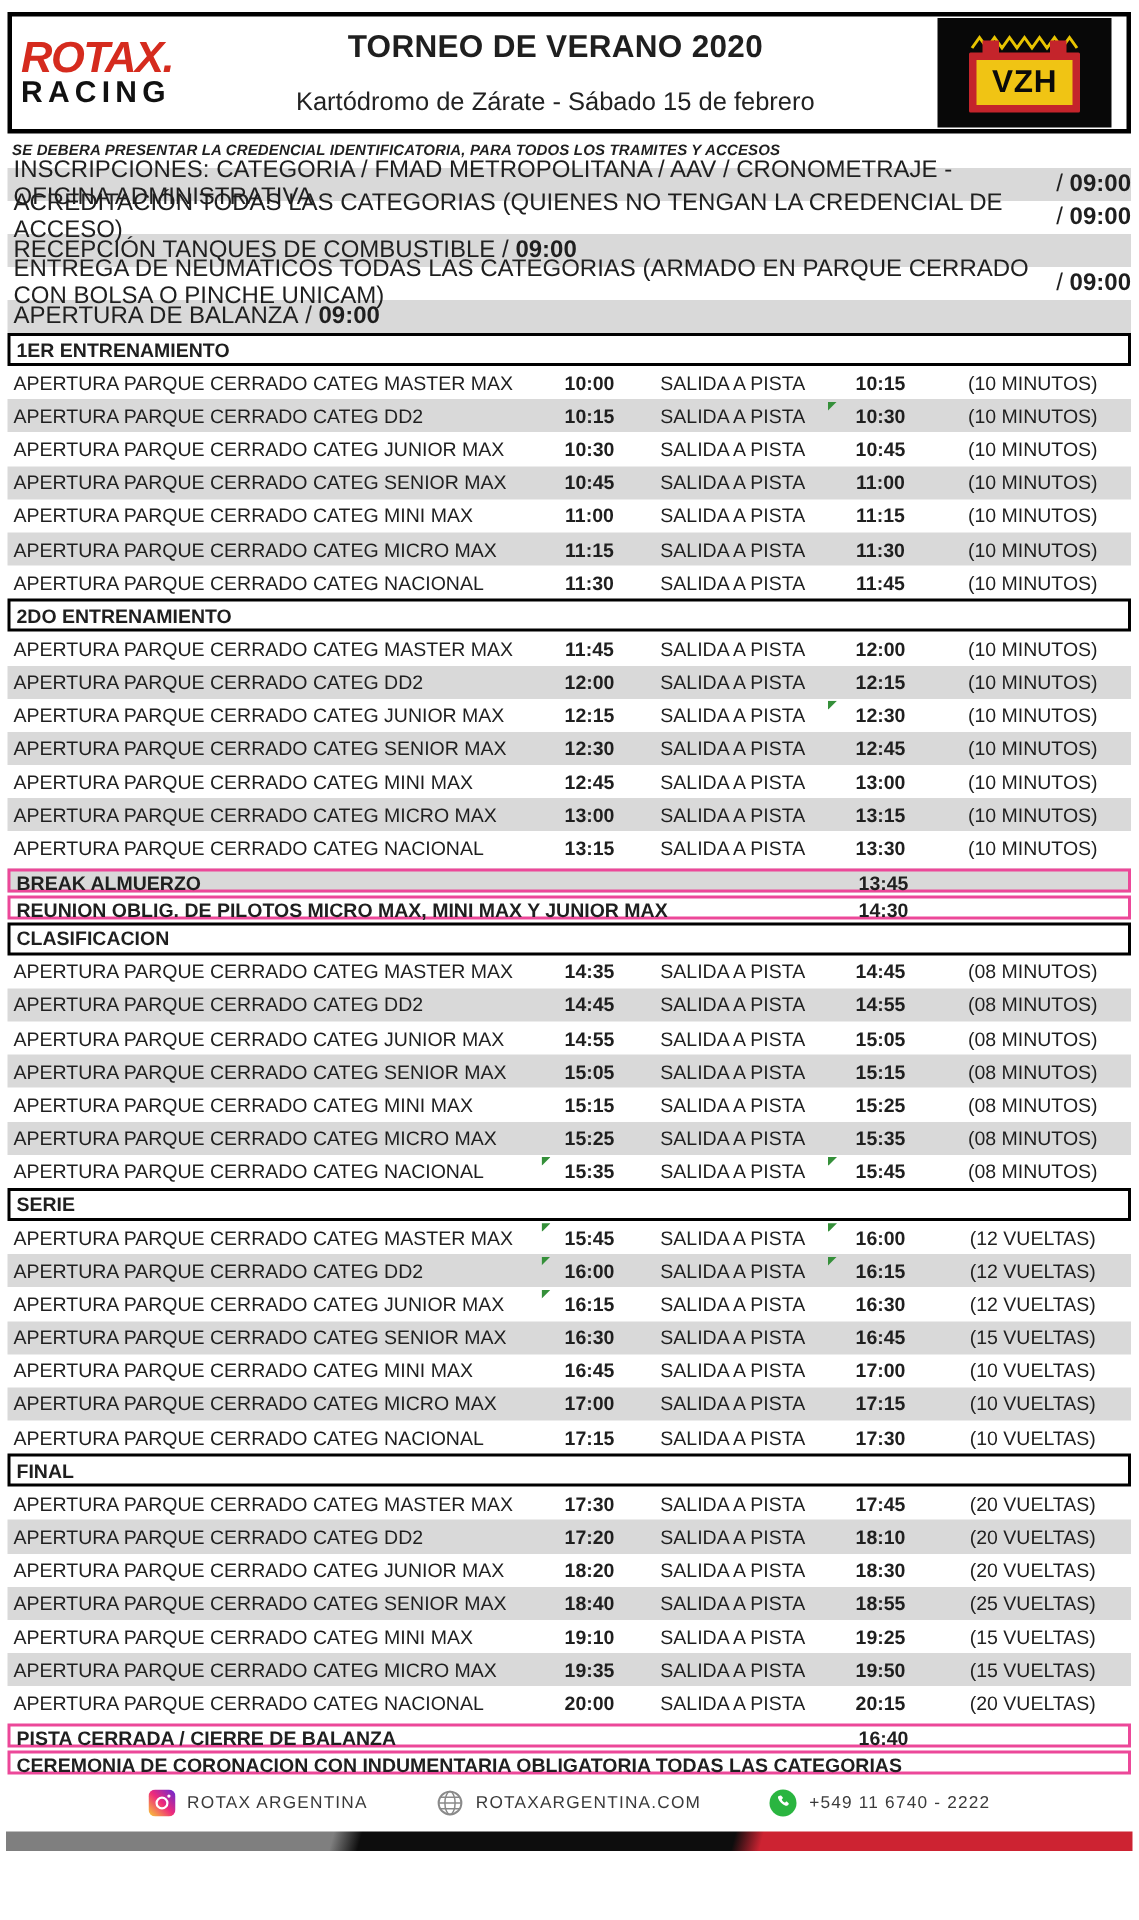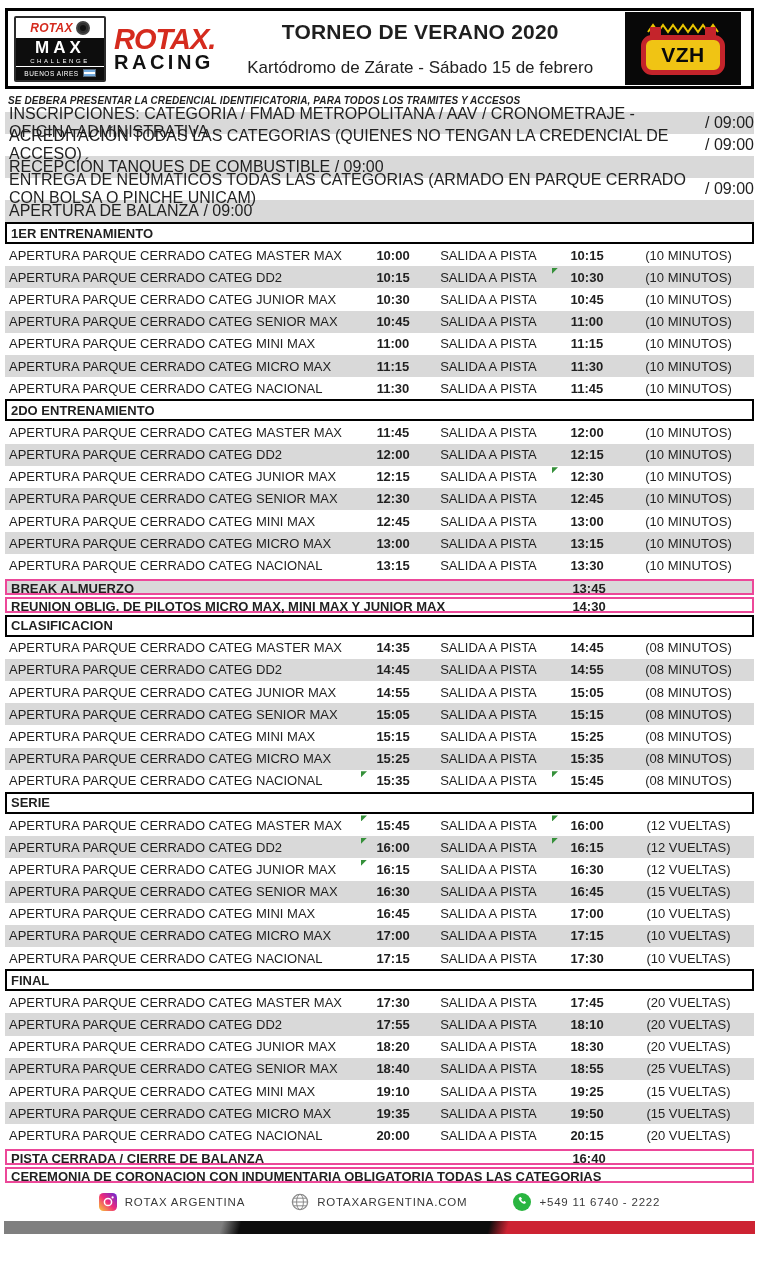--- a/index.html
+++ b/index.html
@@ -20,29 +20,29 @@
   .flag { width:13px; height:8px; display:flex; flex-direction:column; border:.5px solid #567; }
   .flag i { flex:1; background:#74acdf; } .flag i.w { background:#fff; }
   .racing { display:flex; flex-direction:column; line-height:.9; }
   .racing-rotax { color:#d52b1e; font-weight:bold; font-size:29px; font-style:italic; letter-spacing:-1px; }
   .racing-racing { color:#111; font-weight:bold; font-size:20px; letter-spacing:3.5px; margin-top:1px; }
   .title-block { flex:1; text-align:center; }
   .title { font-size:21px; font-weight:bold; letter-spacing:.2px; }
   .subtitle { font-size:17px; margin-top:14px; color:#222; }
   .vzh { flex:0 0 auto; width:116px; height:73px; background:#080808; display:flex; flex-direction:column; align-items:center; justify-content:center; }
   .vzh-zig { margin-bottom:1px; }
-  .vzh-body { position:relative; width:84px; height:40px; background:#f0c414; border:5px solid #c4242b; border-radius:11px; display:flex; align-items:center; justify-content:center; }
+  .vzh-body { position:relative; width:74px; height:40px; background:#f0c414; border:5px solid #c4242b; border-radius:1px; display:flex; align-items:center; justify-content:center; }
   .vzh-term { position:absolute; top:-13px; width:11px; height:9px; background:#c4242b; }
   .vzh-term.l { left:4px; } .vzh-term.r { right:4px; }
   .vzh-txt { font-weight:bold; font-size:21px; color:#0a0a0a; letter-spacing:.5px; }
 
   
   .notice { height:23px; display:flex; align-items:center; padding-left:3px; font-size:10px; font-weight:bold; font-style:italic; letter-spacing:.1px; }
   .info-row { height:22px; display:flex; align-items:center; padding-left:4px; font-size:16px; }
-  .info-row .t { font-weight:normal; }
+  .info-row .t { font-weight:bold; }
   .info-row .slash { white-space:pre; }
   .shaded { background:#d9d9d9; }
 
   
   .sec { height:22px; border:2px solid #000; display:flex; align-items:center; padding-left:4px; font-weight:bold; font-size:13px; background:#fff; position:relative; z-index:2; }
   .entry { height:22.2px; display:grid; grid-template-columns:355px 66px 125px 72px 1fr; font-size:13px; }
   .banner { height:16px; border:2px solid #ec4899; display:grid; grid-template-columns:546px 72px 1fr; font-weight:bold; font-size:13px; margin-top:2px; background:#fff; }
   .banner.shaded { background:#d9d9d9; }
   .banner + .sec, .entry + .banner { margin-top:2px; }
   .c { display:flex; align-items:center; justify-content:center; position:relative; white-space:nowrap; }
@@ -57,38 +57,20 @@
   .wa-icon { border-radius:50%; background:#2ab540; color:#fff; display:flex; align-items:center; justify-content:center; font-size:11px; }
   .bar { margin:5px -1px 0; height:13px; background:linear-gradient(105deg,#7f7f7f 0 29%,#0d0d0d 31.5% 64.5%,#cd2332 67% 100%); }
 </style>
 </head>
 <body>
 
 <div class="page">
 
   <div class="header-box">
     <div class="logo-left">
-      <div class="rmc">
-        <div class="rmc-top">
-          <span class="rmc-rotax">ROTAX</span>
-          <span class="gear"></span>
-        </div>
-        <div class="rmc-mid">
-          <span class="rmc-max">MAX</span>
-          <span class="rmc-chal">CHALLENGE</span>
-        </div>
-        <div class="rmc-bot">
-          <span>BUENOS AIRES</span>
-          <span class="flag">
-              <i></i>
-              <i class="w"></i>
-              <i></i>
-            </span>
-        </div>
-      </div>
       <div class="racing">
         <span class="racing-rotax">ROTAX.</span>
         <span class="racing-racing">RACING</span>
       </div>
     </div>
     <div class="title-block">
       <div class="title">TORNEO DE VERANO 2020</div>
       <div class="subtitle">Kartódromo de Zárate - Sábado 15 de febrero</div>
     </div>
     <div class="vzh">
@@ -487,21 +469,21 @@
         </span>
         <span class="c mid">SALIDA A PISTA</span>
         <span class="c time">
           <b>17:45</b>
         </span>
         <span class="c dur">(20 VUELTAS)</span>
       </div>
       <div class="entry shaded">
         <span class="c label">APERTURA PARQUE CERRADO CATEG DD2</span>
         <span class="c time">
-          <b>17:55</b>
+          <b>17:20</b>
         </span>
         <span class="c mid">SALIDA A PISTA</span>
         <span class="c time">
           <b>18:10</b>
         </span>
         <span class="c dur">(20 VUELTAS)</span>
       </div>
       <div class="entry">
         <span class="c label">APERTURA PARQUE CERRADO CATEG JUNIOR MAX</span>
         <span class="c time">

